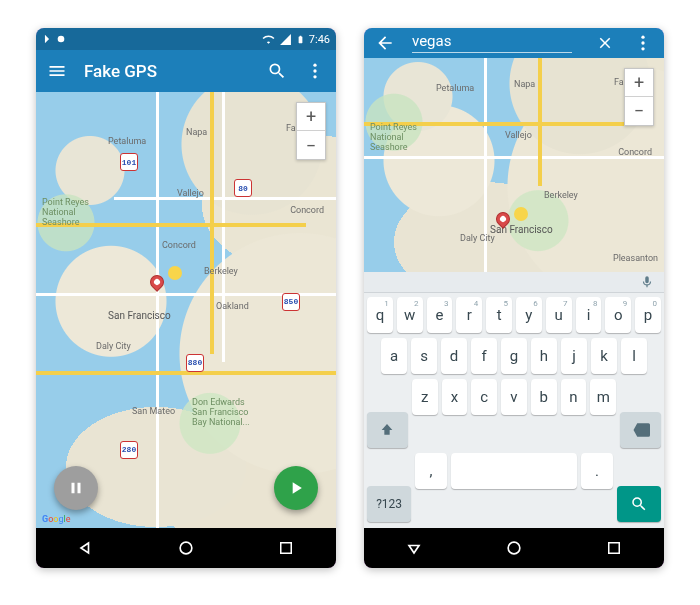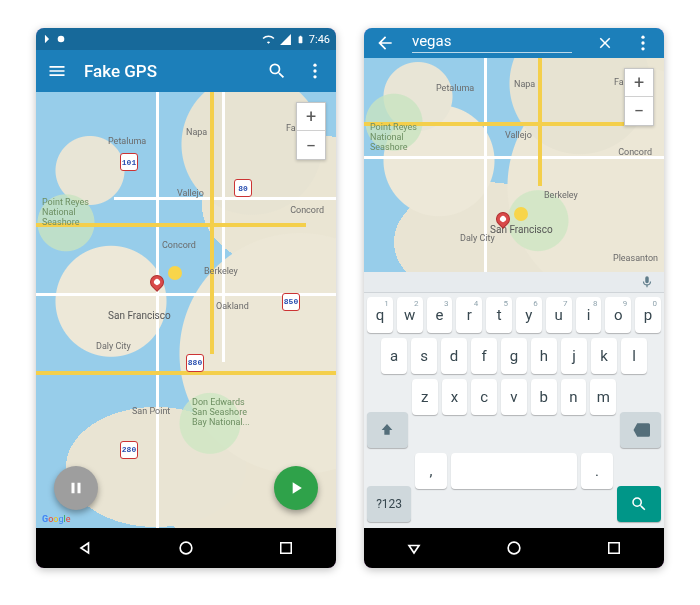--- a/index.html
+++ b/index.html
@@ -204,26 +204,26 @@
     <span class="label" style="left:24%;top:10%">Petaluma</span>
     <span class="label" style="left:50%;top:8%">Napa</span>
     <span class="label" style="right:6%;top:7%">Fairfield</span>
     <span class="label" style="left:47%;top:22%">Vallejo</span>
     <span class="label" style="right:4%;top:26%">Concord</span>
     <span class="label" style="left:42%;top:34%">Concord</span>
     <span class="label" style="left:56%;top:40%">Berkeley</span>
     <span class="label" style="left:60%;top:48%">Oakland</span>
     <span class="label" style="left:24%;top:50%;font-size:10px;color:#555">San Francisco</span>
     <span class="label" style="left:20%;top:57%">Daly City</span>
-    <span class="label" style="left:32%;top:72%">San Point</span>
+    <span class="label" style="left:32%;top:72%">San Mateo</span>
     <span class="label" style="left:2%;top:24%;color:#6d8f62;white-space:pre">Point Reyes
 National
 Seashore</span>
     <span class="label" style="left:52%;top:70%;color:#6d8f62;white-space:pre">Don Edwards
-San Seashore
+San Francisco
 Bay National...</span>
 
     <span class="shield" style="left:28%;top:14%">101</span>
     <span class="shield" style="left:66%;top:20%">80</span>
     <span class="shield" style="right:12%;top:46%">850</span>
     <span class="shield" style="left:28%;top:80%">280</span>
     <span class="shield" style="left:50%;top:60%">880</span>
 
     <div class="pin"></div>
     <div class="pac"></div>

